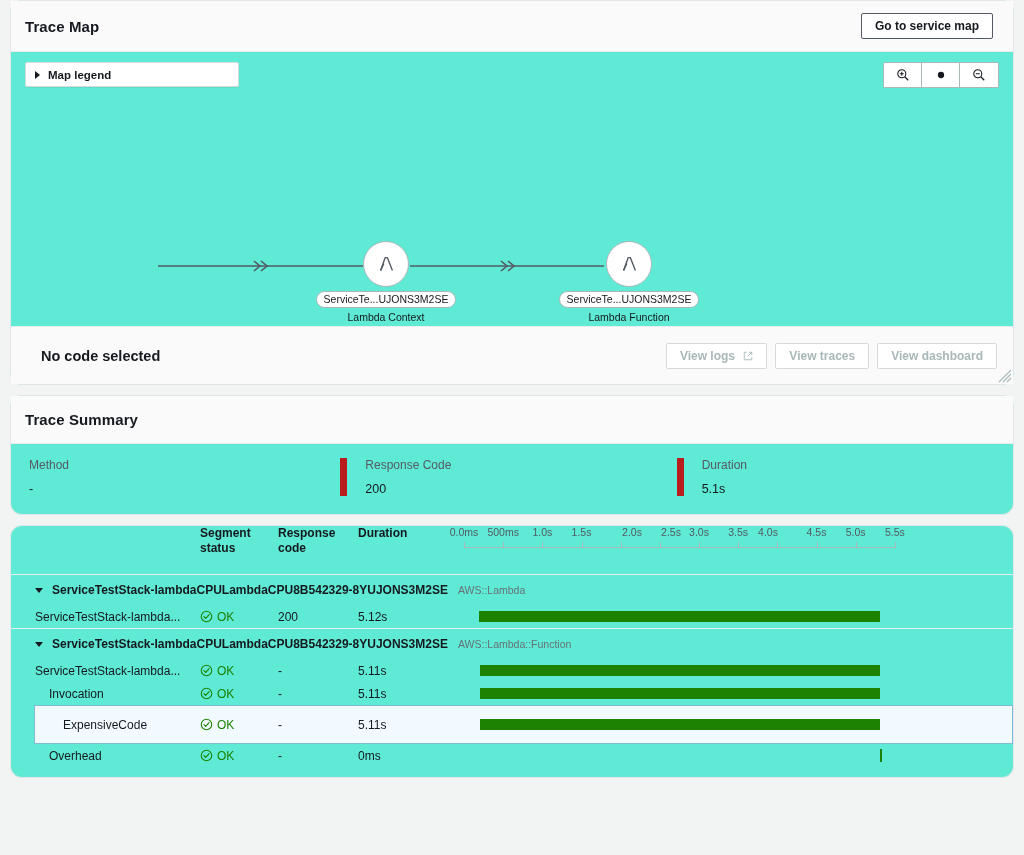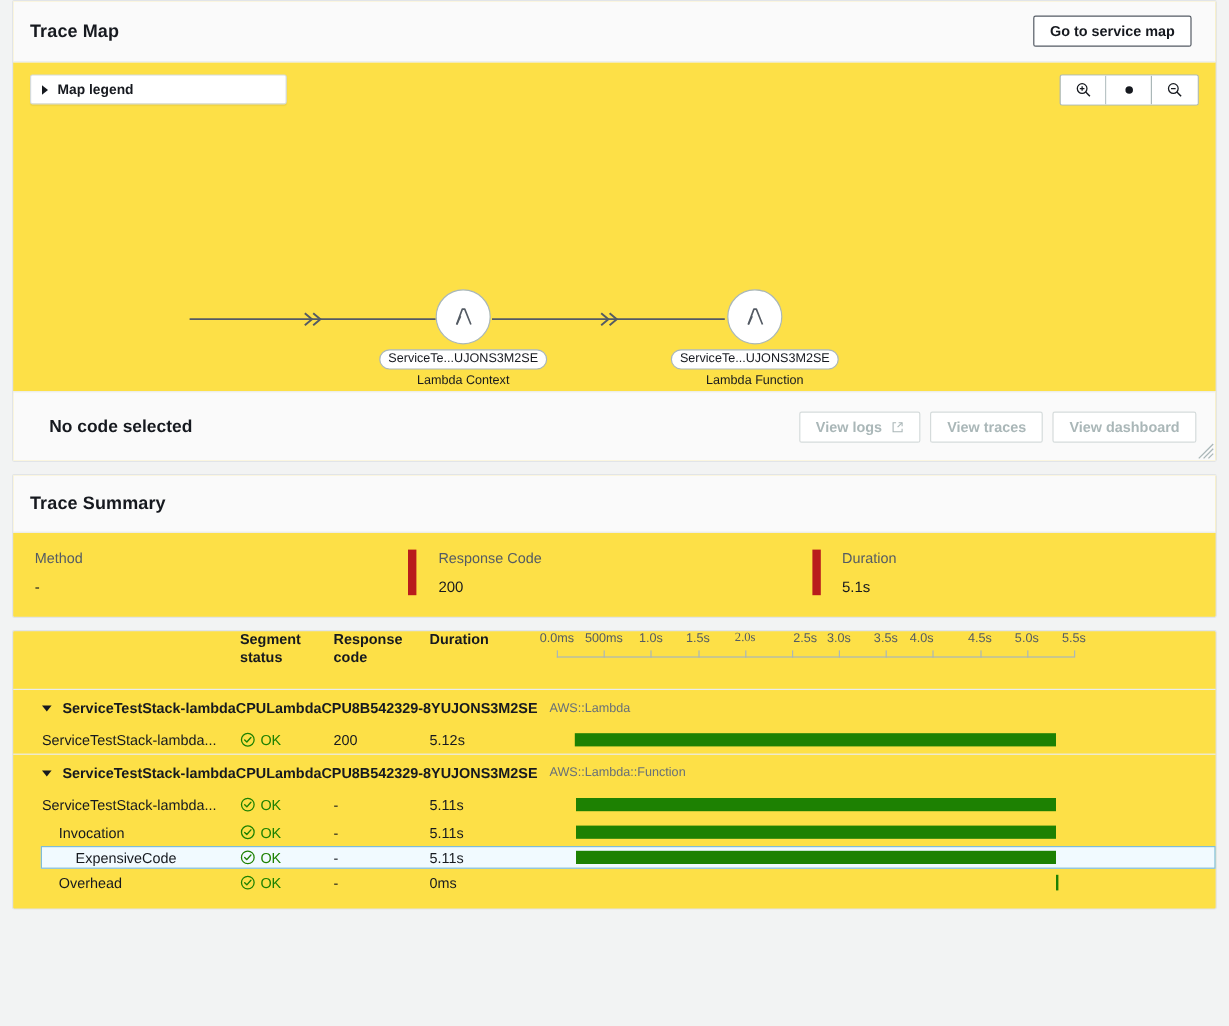--- a/index.html
+++ b/index.html
@@ -5,23 +5,23 @@
   * { box-sizing: border-box; }
   html, body {
     margin: 0; padding: 0;
     width: 1024px; height: 855px;
     background: #f2f3f3;
     font-family: "Liberation Sans", sans-serif;
     color: #16191f;
     overflow: hidden;
   }
   .panel {
-    background: #fde047;
+    background: #5eead4;
     border: 1px solid #e1e4e8;
-    border-radius: 2px;
+    border-radius: 12px;
     margin: 0 10px 10px 10px;
     position: relative;
   }
   .panel-header {
     padding: 12px 20px 12px 14px;
     border-bottom: 1px solid #eaeded;
     display: flex;
     align-items: center;
     justify-content: space-between;
     background: #fafafa;
@@ -257,21 +257,21 @@
     align-items: center;
     height: 23px;
     margin: 0 0 0 24px;
     font-size: 12px;
     position: relative;
   }
   .seg-row.selected {
     background: #f1faff;
     border: 1px solid #7fbcd8;
     margin-left: 23px;
-    height: 19px;
+    height: 39px;
   }
   .seg-name { color: #16191f; overflow: hidden; white-space: nowrap; }
   .indent-1 { padding-left: 14px; }
   .indent-2 { padding-left: 28px; }
   .seg-status {
     display: flex; align-items: center; gap: 4px;
     color: #1d8102; font-size: 12px;
   }
   .ok-icon { flex: none; }
   .seg-code, .seg-dur { color: #16191f; }
@@ -427,21 +427,21 @@
       <div class="col-chart">
         <div class="axis" id="axis" style="width: 470px;">
             <div class="axis-tick" style="left: 0px;">0.0ms</div>
             <div class="axis-mark" style="left: 0px;"></div>
             <div class="axis-tick" style="left: 39.1667px;">500ms</div>
             <div class="axis-mark" style="left: 39.1667px;"></div>
             <div class="axis-tick" style="left: 78.3333px;">1.0s</div>
             <div class="axis-mark" style="left: 78.3333px;"></div>
             <div class="axis-tick" style="left: 117.5px;">1.5s</div>
             <div class="axis-mark" style="left: 117.5px;"></div>
-            <div class="axis-tick" style="left: 157px; font-family: Liberation Serif, serif;">2.0s</div>
+            <div class="axis-tick" style="left: 168px;">2.0s</div>
             <div class="axis-mark" style="left: 156.667px;"></div>
             <div class="axis-tick" style="left: 207px;">2.5s</div>
             <div class="axis-mark" style="left: 195.833px;"></div>
             <div class="axis-tick" style="left: 235px;">3.0s</div>
             <div class="axis-mark" style="left: 235px;"></div>
             <div class="axis-tick" style="left: 274.167px;">3.5s</div>
             <div class="axis-mark" style="left: 274.167px;"></div>
             <div class="axis-tick" style="left: 304px;">4.0s</div>
             <div class="axis-mark" style="left: 313.333px;"></div>
             <div class="axis-tick" style="left: 352.5px;">4.5s</div>

